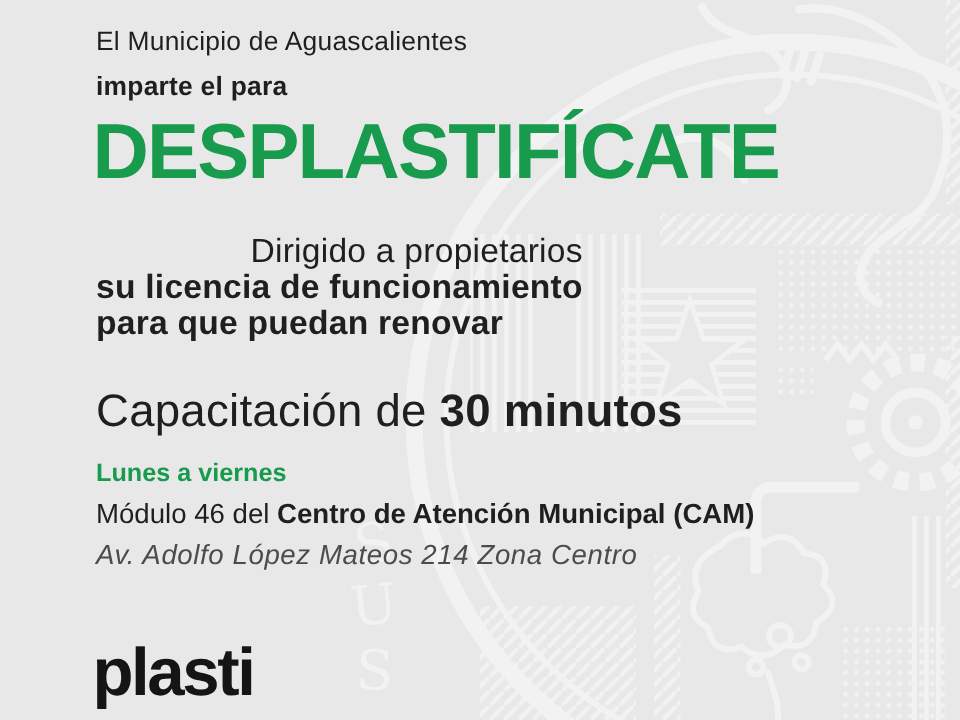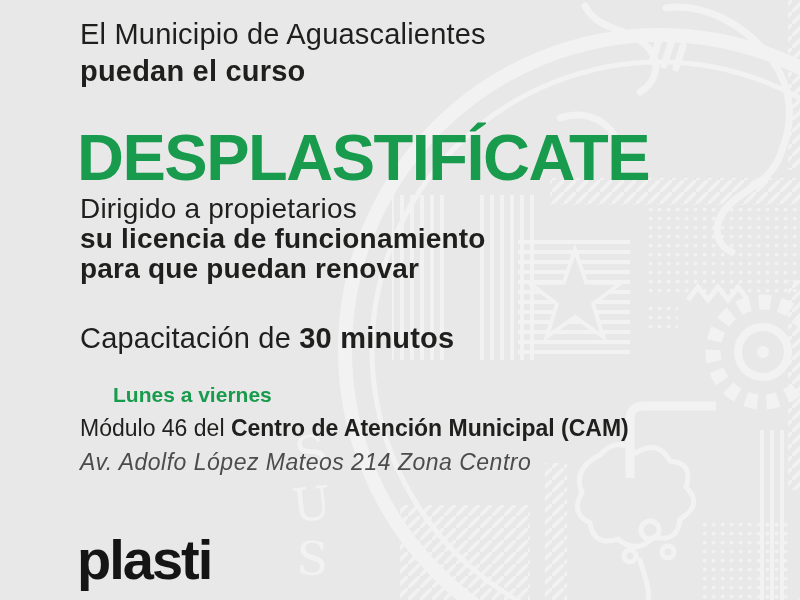--- a/index.html
+++ b/index.html
@@ -11,36 +11,36 @@
   body{
     background:var(--background);
     font-family:"Liberation Sans","DejaVu Sans",sans-serif;
     color:var(--ink);
     position:relative;
   }
   .poster{position:absolute;inset:0;width:800px;height:600px;overflow:hidden;}
   .watermark{position:absolute;top:0;left:0;z-index:0;color:var(--watermark);}
   .layer{position:absolute;z-index:1;}
 
-  .intro{top:16px;left:80px;font-size:29px;line-height:37px;letter-spacing:.2px;}
+  .intro{top:16px;left:80px;font-size:22px;line-height:37px;letter-spacing:.2px;}
   .intro-l2{font-weight:bold;}
 
   .headline{
     top:88px;left:77px;font-size:65px;font-weight:bold;
-    letter-spacing:-1.5px;color:var(--green);white-space:nowrap;margin-top:32px;
+    letter-spacing:-1.5px;color:var(--green);white-space:nowrap;
   }
 
   .audience{top:194px;left:80px;font-size:28px;line-height:30px;font-weight:bold;letter-spacing:.2px;}
-  .audience .regular{font-weight:normal;}
+  .audience .regular{font-weight:normal;text-align:right;}
   .green{color:var(--green);}
 
-  .duration{top:322px;left:80px;font-size:29px;letter-spacing:.2px;}
+  .duration{top:322px;left:80px;font-size:38px;letter-spacing:.2px;}
 
   .where{top:383px;left:80px;}
-  .schedule{font-size:21px;font-weight:bold;color:var(--green);margin-bottom:8px;margin-left:33px;}
+  .schedule{font-size:21px;font-weight:bold;color:var(--green);margin-bottom:8px;}
   .location{font-size:23px;margin-bottom:7px;}
   .address{font-size:23px;font-style:italic;color:var(--muted_ink);letter-spacing:.5px;}
 
   .hashtag{top:535px;left:77px;font-size:56px;line-height:50px;font-weight:bold;letter-spacing:-2px;}
   .hashtag .ht1{color:var(--green);}
   .hashtag .ht2{color:#151515;}
 </style>
 </head>
 <body>
 
@@ -109,21 +109,21 @@
 
     <g fill="currentColor" font-family="'DejaVu Serif',serif" font-size="46">
       <text x="300" y="472" transform="rotate(-14 300 472)">S</text>
       <text x="294" y="522" transform="rotate(-6 294 522)">U</text>
       <text x="296" y="574" transform="rotate(2 296 574)">S</text>
     </g>
   </svg>
 
   <div class="layer intro">
     <div class="intro-l1">El Municipio de Aguascalientes</div>
-    <div class="intro-l2">puedan el curso</div>
+    <div class="intro-l2">imparte el para</div>
   </div>
 
   <h1 class="layer headline">DESPLASTIFÍCATE</h1>
 
   <div class="layer audience">
     <div class="regular">Dirigido a propietarios</div>
     <div>su licencia de funcionamiento</div>
     <div>para que puedan renovar</div>
   </div>
 

